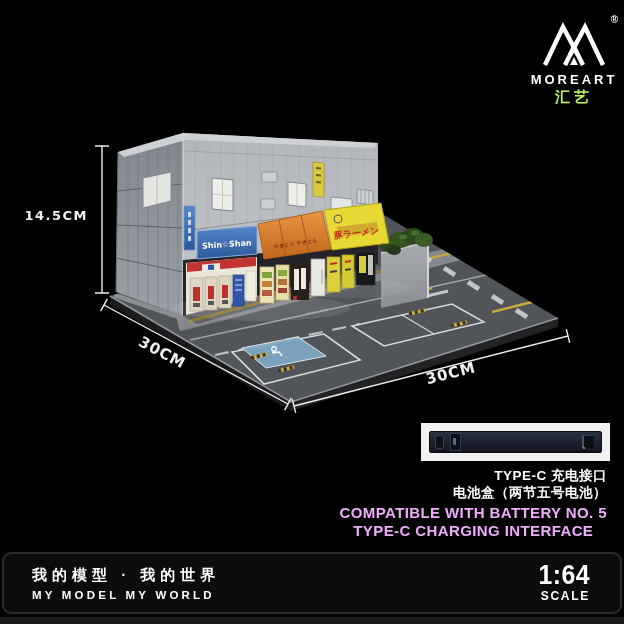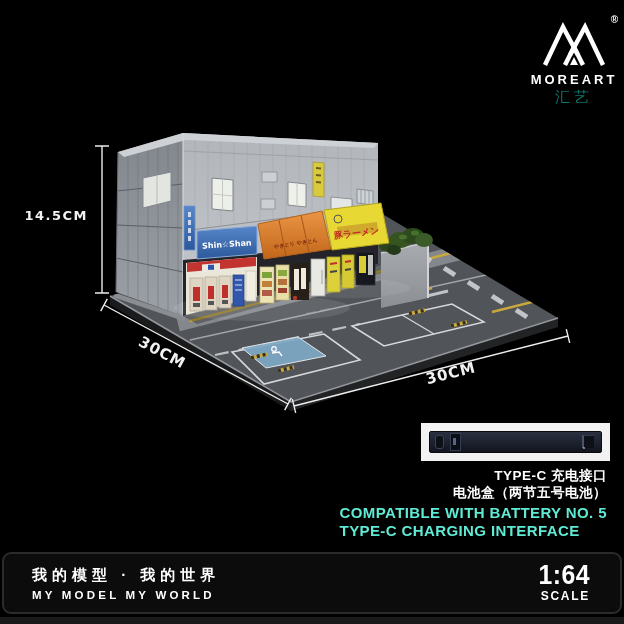--- a/index.html
+++ b/index.html
@@ -3,38 +3,38 @@
 <meta charset="utf-8">
 <style>
   html,body{margin:0;padding:0;background:#000;}
   #poster{position:relative;width:624px;height:624px;background:#000;overflow:hidden;
           font-family:"Liberation Sans","DejaVu Sans",sans-serif;color:#fff;}
   
   .logo-block{position:absolute;top:10px;right:2px;width:96px;text-align:center;}
   .logo-mark{position:relative;display:inline-block;margin-top:6px;}
   .reg-mark{position:absolute;top:-2px;right:-12px;font-size:10px;color:#fff;font-weight:bold;}
   .brand-name{font-size:13px;font-weight:bold;letter-spacing:3px;margin-top:2px;color:#fff;}
-  .brand-cn{font-size:15px;font-weight:normal;letter-spacing:4px;margin-top:1px;color:#0f766e;}
+  .brand-cn{font-size:15px;font-weight:bold;letter-spacing:4px;margin-top:1px;color:#bef264;}
   
   svg.scene{position:absolute;left:0;top:0;font-family:"DejaVu Sans","Liberation Sans",sans-serif;}
   svg.scene text{font-weight:bold;}
   
   .battery-photo{position:absolute;left:421px;top:423px;width:189px;height:38px;background:#f2f2f2;}
   .battery-bar{position:absolute;left:8px;top:8px;right:8px;bottom:8px;border-radius:2px;
                background:linear-gradient(#2a3040,#12151f);border:1px solid #090b10;}
   .batt-conn-left{position:absolute;left:5px;top:3px;width:7px;height:12px;background:#0d1017;border:1px solid #3a4254;border-radius:3px;}
   .batt-switch{position:absolute;left:20px;top:1px;width:9px;height:16px;background:#0b0e15;border:1px solid #343c4e;}
   .batt-switch i{position:absolute;left:2px;top:4px;width:3px;height:7px;background:#57648a;display:block;}
   .batt-conn-right{position:absolute;right:7px;top:3px;width:10px;height:12px;background:#0d1017;border-left:2px solid #4a5468;border-top:1px solid #333b4c;}
   .batt-dot{position:absolute;right:16px;bottom:3px;width:2px;height:2px;background:#cfd3da;opacity:.7;border-radius:50%;}
   
   .caption-cn{position:absolute;right:17px;top:467px;text-align:right;font-weight:bold;
               font-size:13.5px;line-height:17px;color:#fff;letter-spacing:.5px;}
-  .caption-en{position:absolute;right:17px;top:504px;text-align:left;font-weight:bold;
-              font-size:15px;line-height:17.5px;color:#5eead4;letter-spacing:.4px;}
+  .caption-en{position:absolute;right:17px;top:504px;text-align:center;font-weight:bold;
+              font-size:15px;line-height:17.5px;color:#f0abfc;letter-spacing:.4px;}
   
   .product-number-row{position:absolute;left:30px;top:513px;display:flex;align-items:center;}
   .red-triangle{width:0;height:0;border-top:9px solid transparent;border-bottom:9px solid transparent;
                 border-left:11px solid #ee2419;margin-right:7px;}
   .product-number{font-size:24px;font-weight:bold;letter-spacing:1px;color:#fff;transform:scaleX(.94);transform-origin:left;}
   
   .footer-bar{position:absolute;left:2px;right:2px;top:552px;height:62px;background:#0c0c0c;
               border:2px solid #2b2b2b;border-radius:9px;box-sizing:border-box;}
   .footer-left{position:absolute;left:28px;top:50%;transform:translateY(-50%);}
   .slogan-cn{font-size:15px;font-weight:bold;letter-spacing:5px;color:#fff;}

